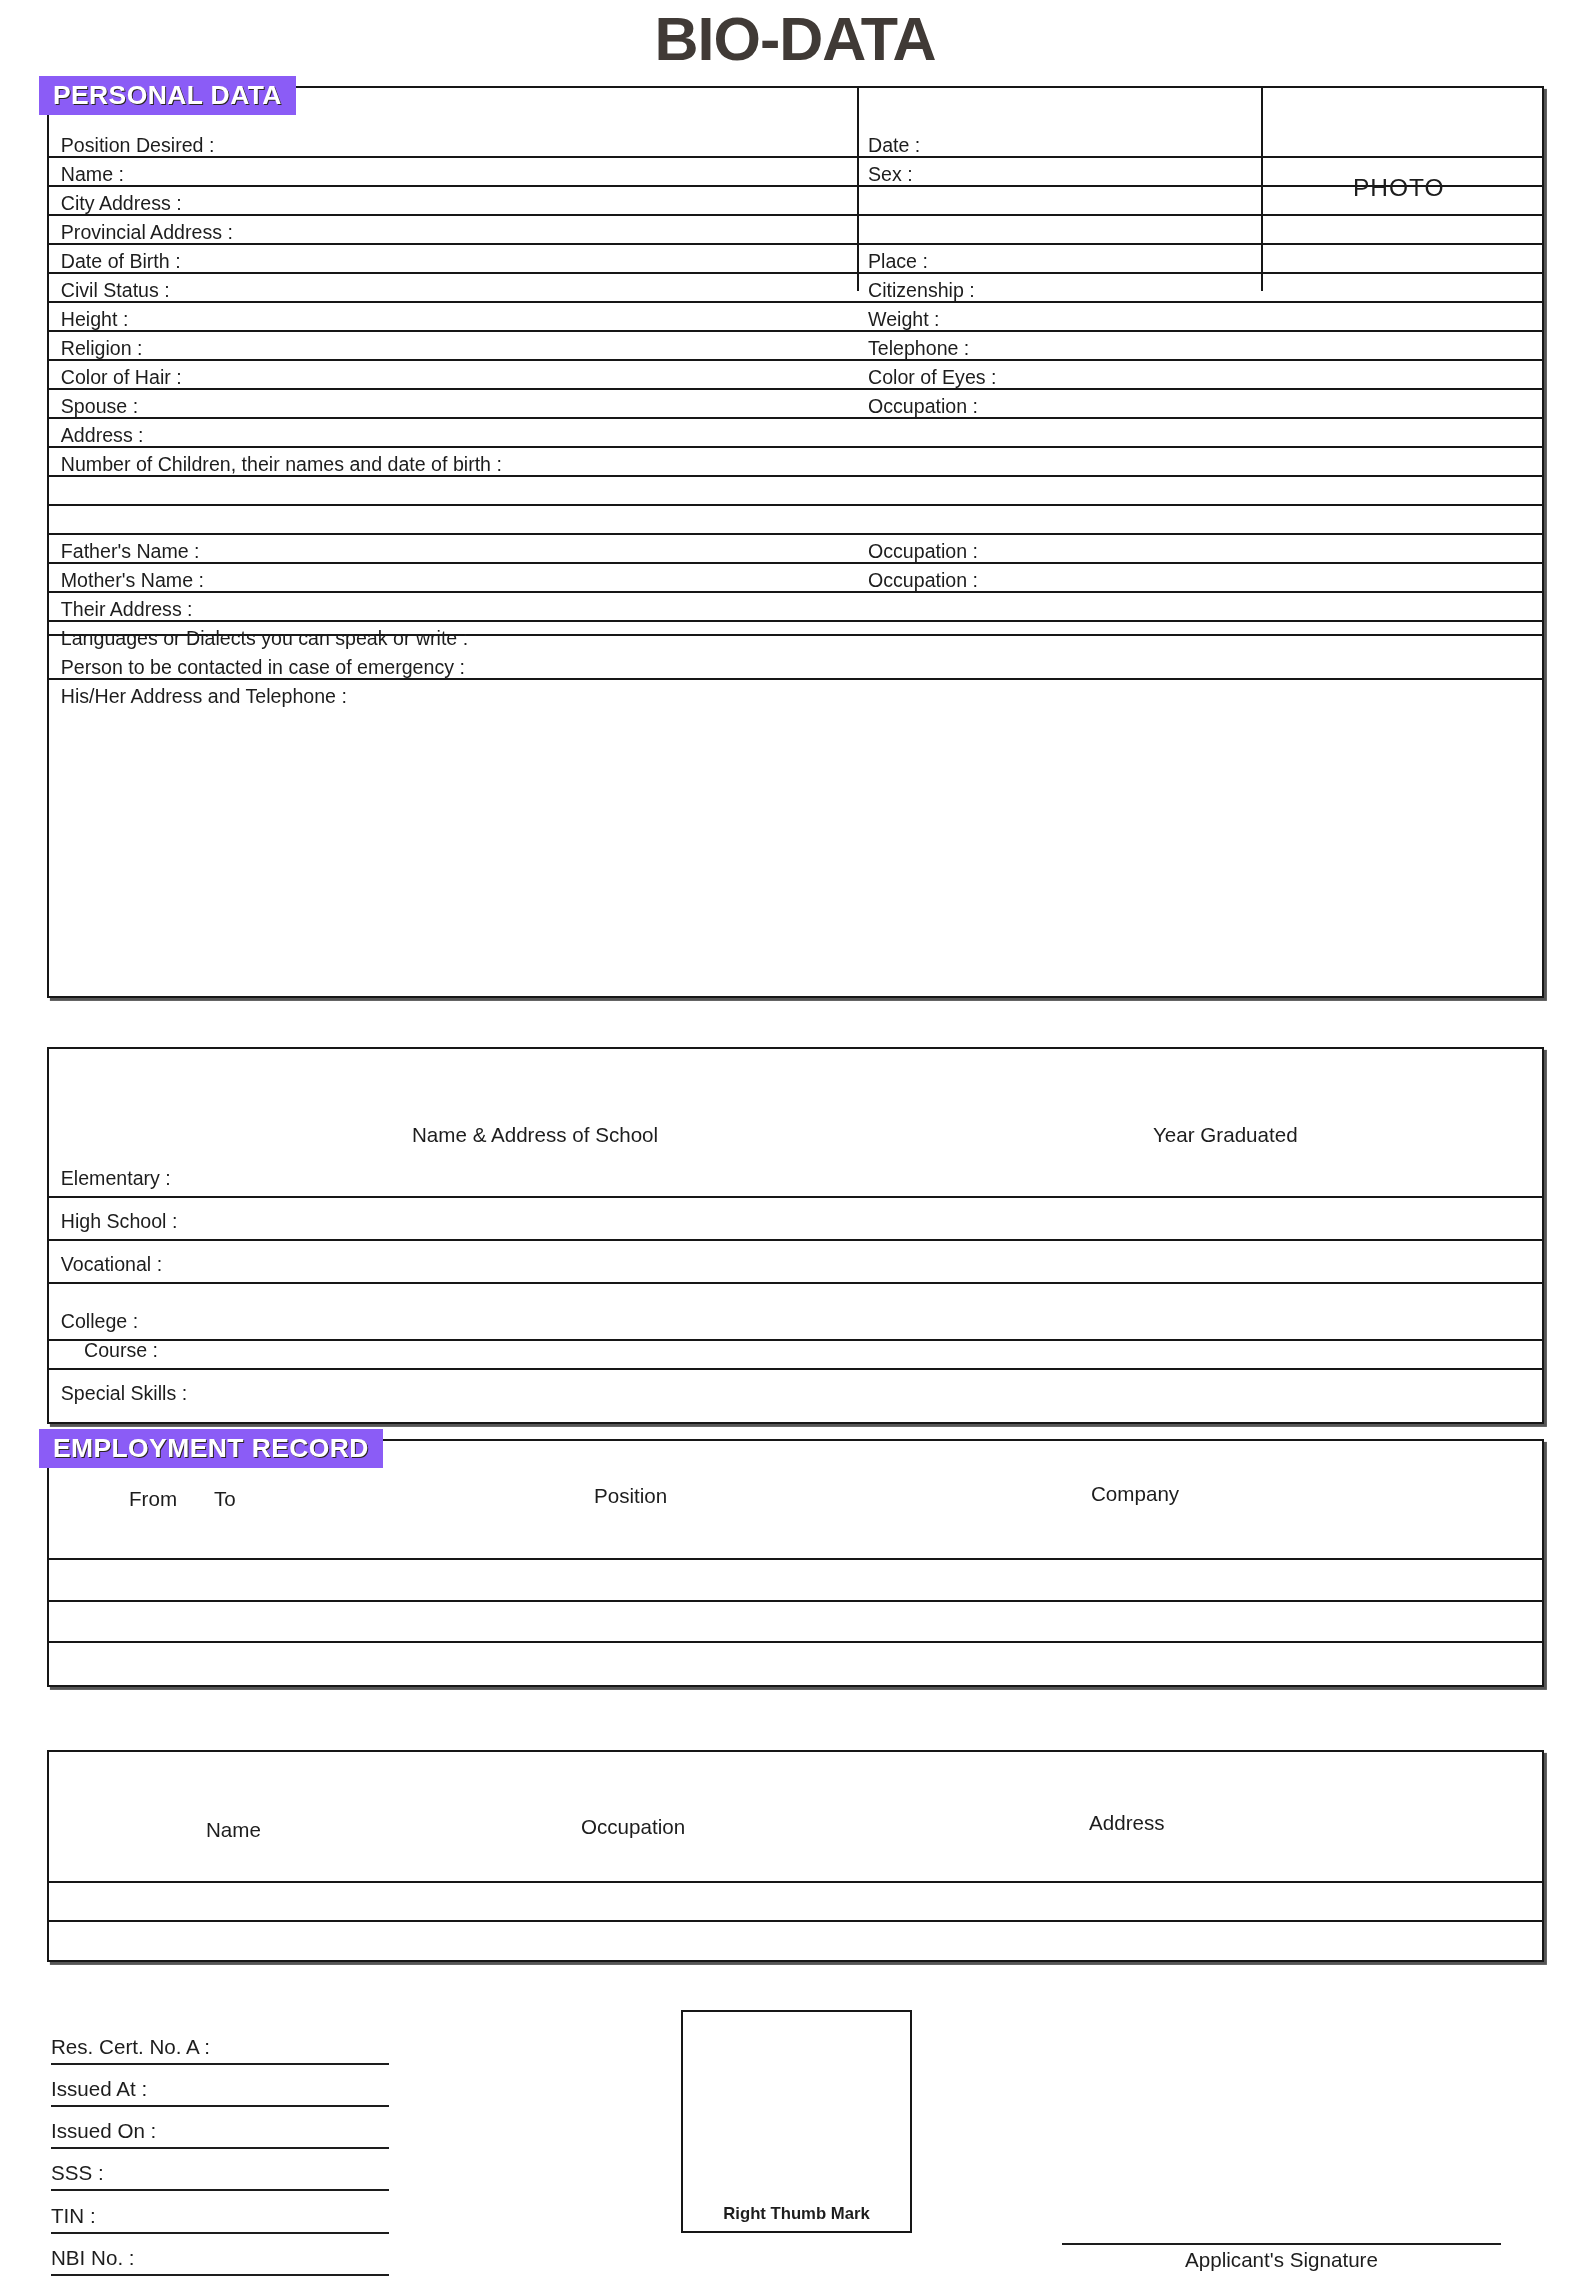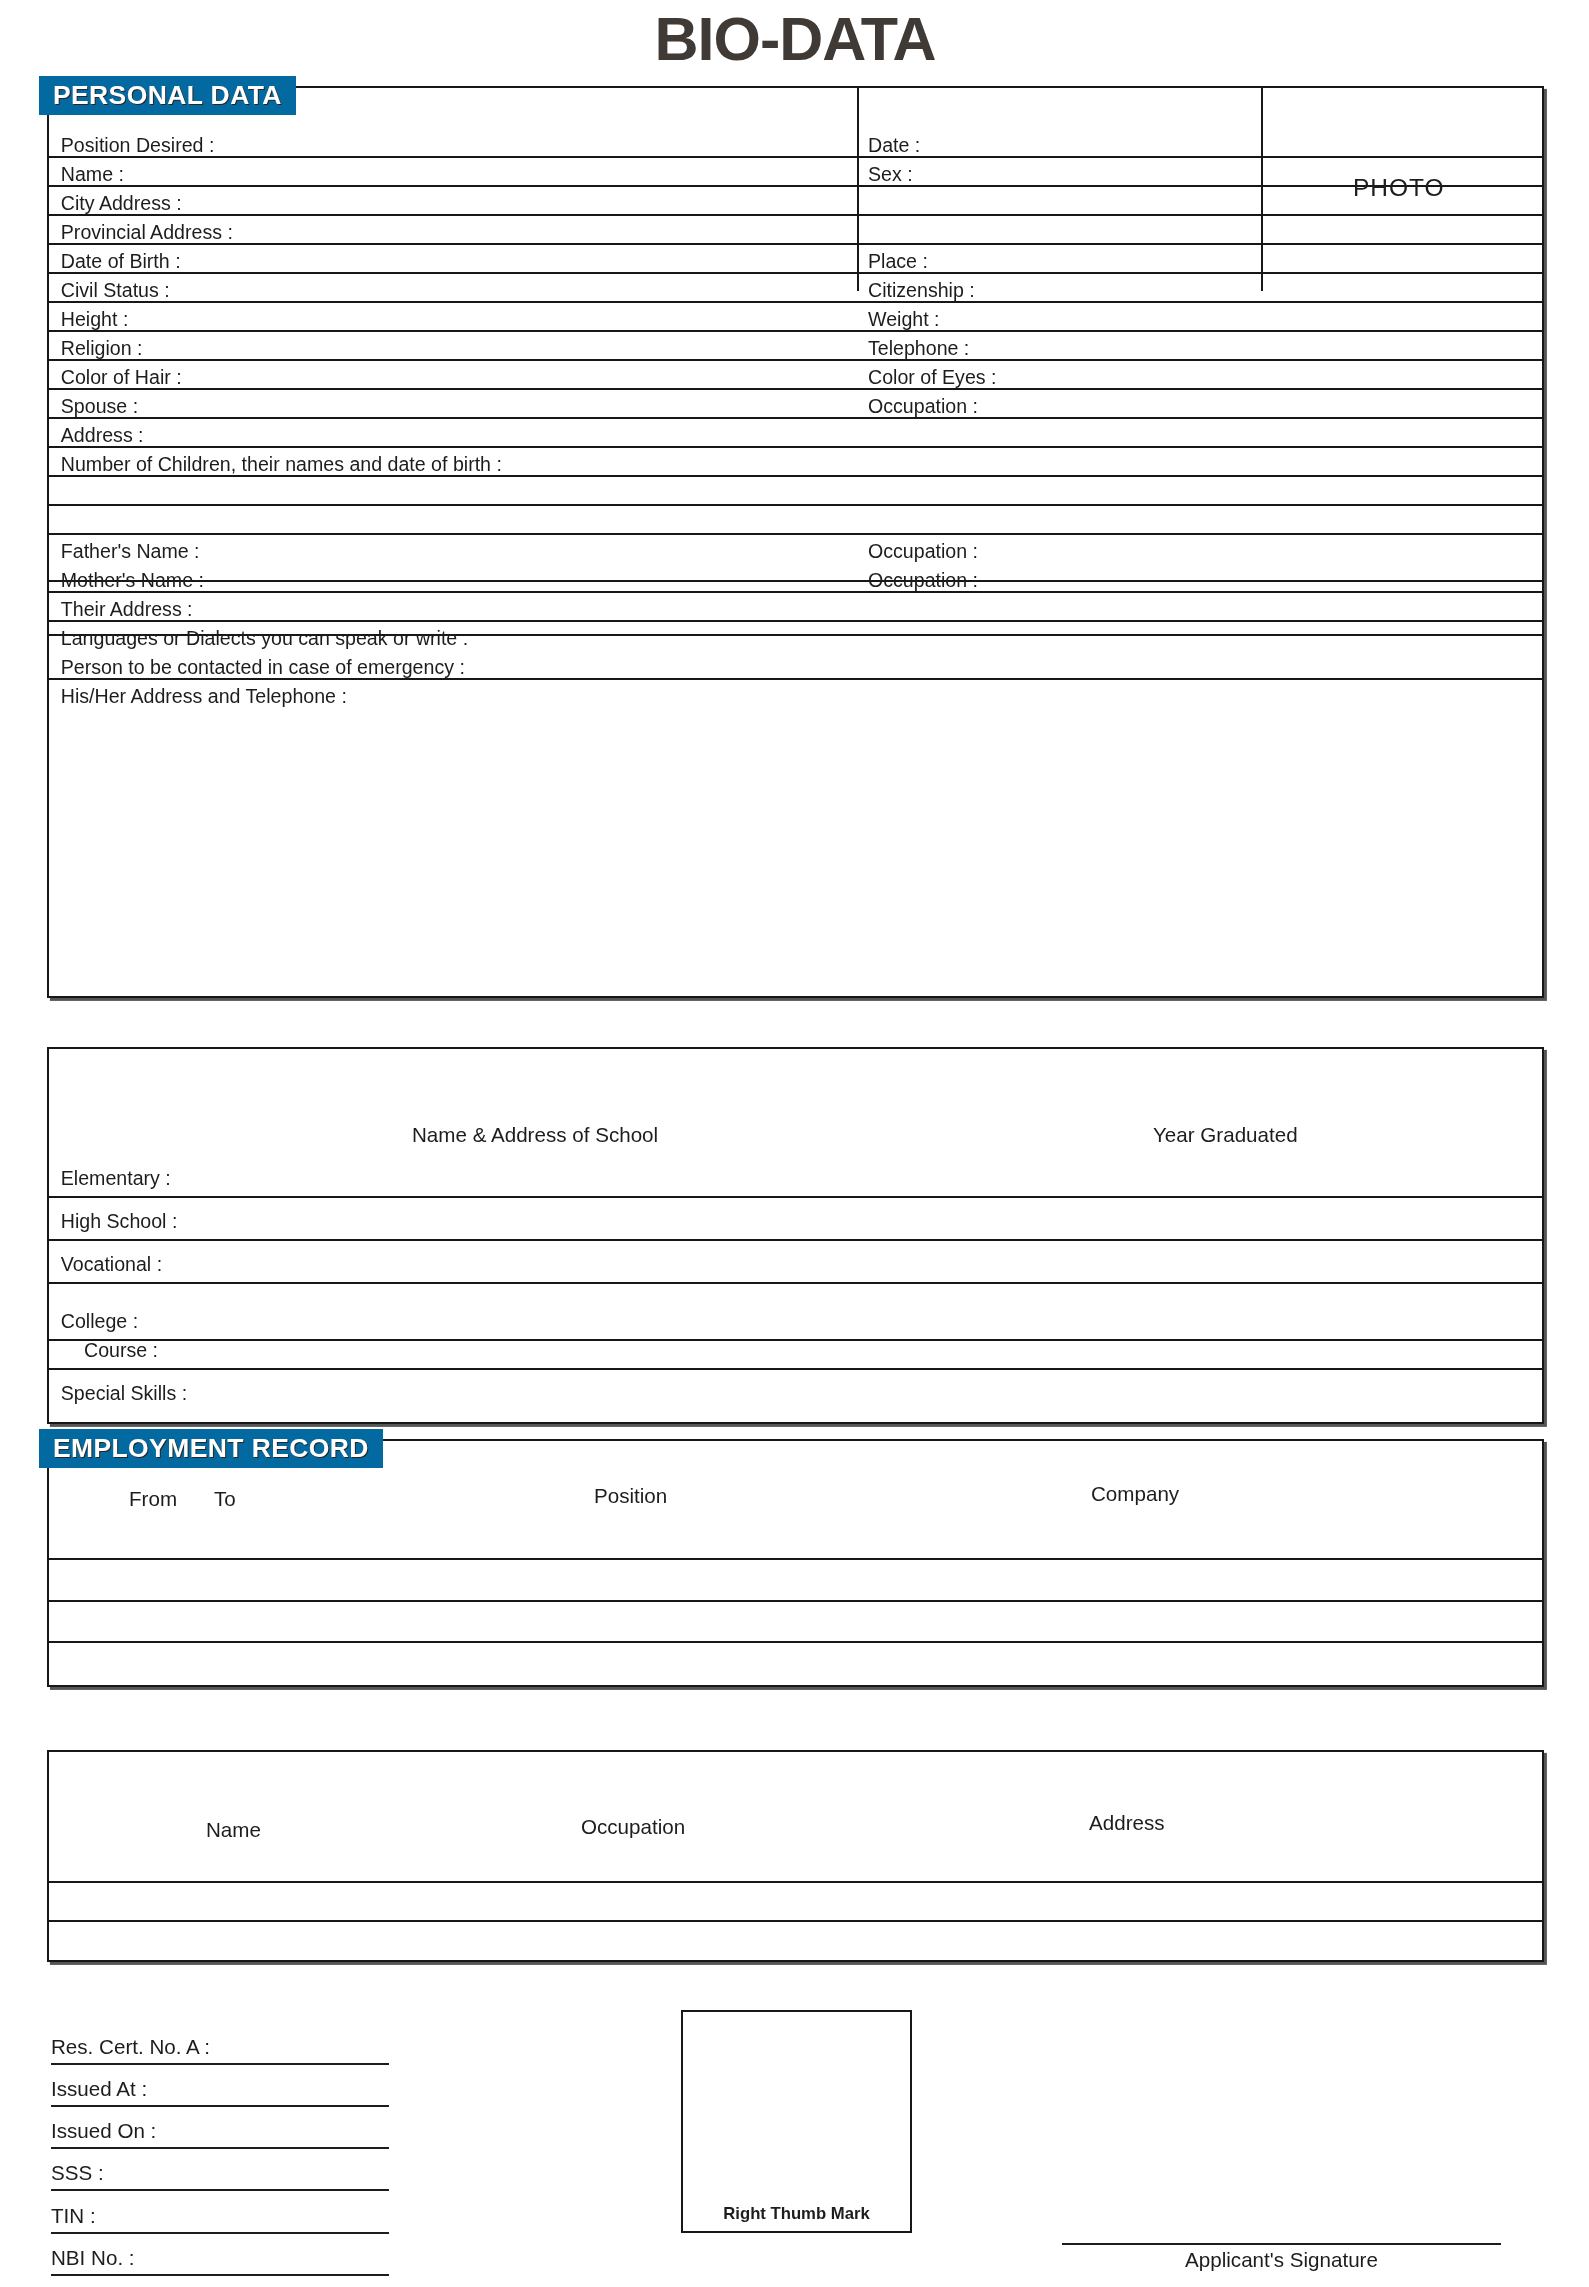--- a/index.html
+++ b/index.html
@@ -35,21 +35,21 @@
   .section {
     position: absolute;
     border: 2px solid #171717;
     box-sizing: border-box;
     box-shadow: 2.9px 2.9px 0 #555;
     background: #fff;
   }
 
   .section-banner {
     position: absolute;
-    background: #0369a1;
+    background: #8b5cf6;
     color: #ffffff;
     font-weight: bold;
     font-size: 26.5px;
     letter-spacing: 0.4px;
     padding: 5.9px 13.7px 6.9px 13.7px;
     white-space: nowrap;
     line-height: 1;
     text-shadow: 1px 1px 0 #2a2522;
     z-index: 5;
   }
@@ -190,21 +190,21 @@
         <span class="lbl" style="left: 819px; top: 4.9px;">Occupation :</span>
       </div>
       <div class="row" style="top: 331px; height: 29px;">
         <span class="lbl" style="left: 11.8px; top: 4.9px;">Address :</span>
       </div>
       <div class="row" style="top: 360px; height: 29px;">
         <span class="lbl" style="left: 11.8px; top: 4.9px;">Number of Children, their names and date of birth :</span>
       </div>
       <div class="row" style="top: 389px; height: 29px;"></div>
       <div class="row" style="top: 418px; height: 29px;"></div>
-      <div class="row" style="top: 447px; height: 47px;">
+      <div class="row" style="top: 447px; height: 29px;">
         <span class="lbl" style="left: 11.8px; top: 4.9px;">Father's Name :</span>
         <span class="lbl" style="left: 819px; top: 4.9px;">Occupation :</span>
       </div>
       <div class="row" style="top: 476px; height: 29px;">
         <span class="lbl" style="left: 11.8px; top: 4.9px;">Mother's Name :</span>
         <span class="lbl" style="left: 819px; top: 4.9px;">Occupation :</span>
       </div>
       <div class="row" style="top: 505px; height: 29px;">
         <span class="lbl" style="left: 11.8px; top: 4.9px;">Their Address :</span>
       </div>

